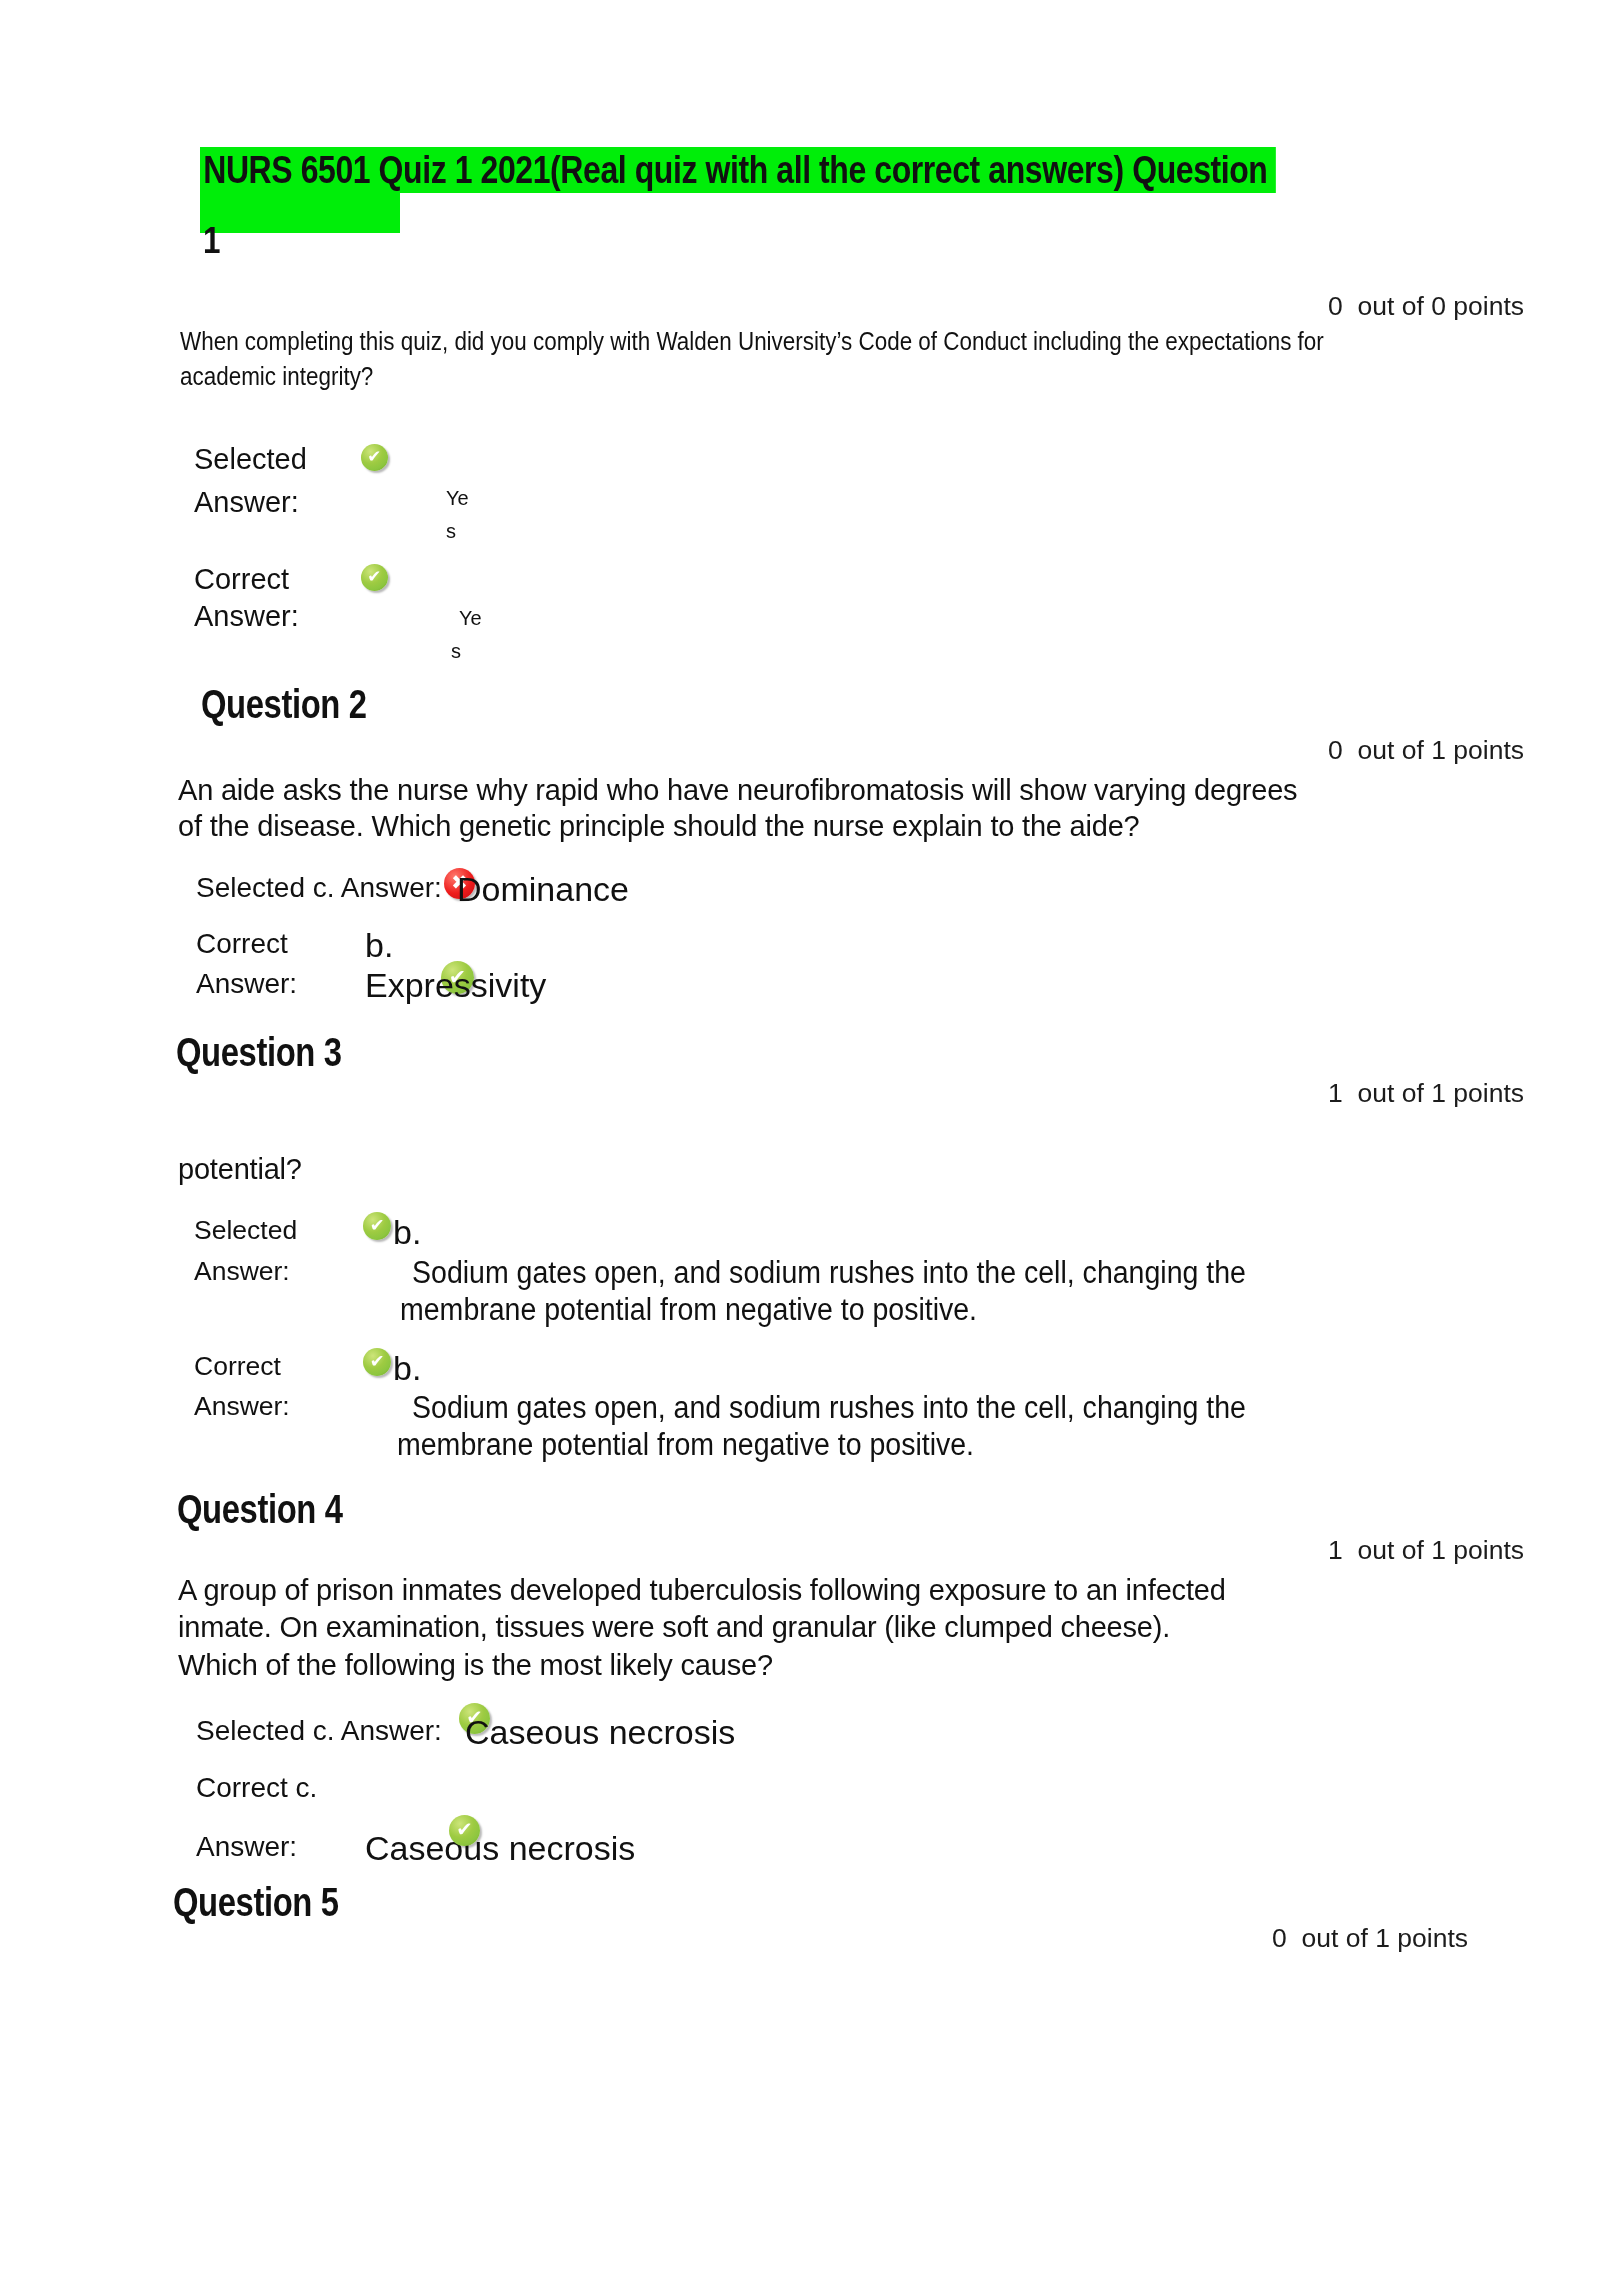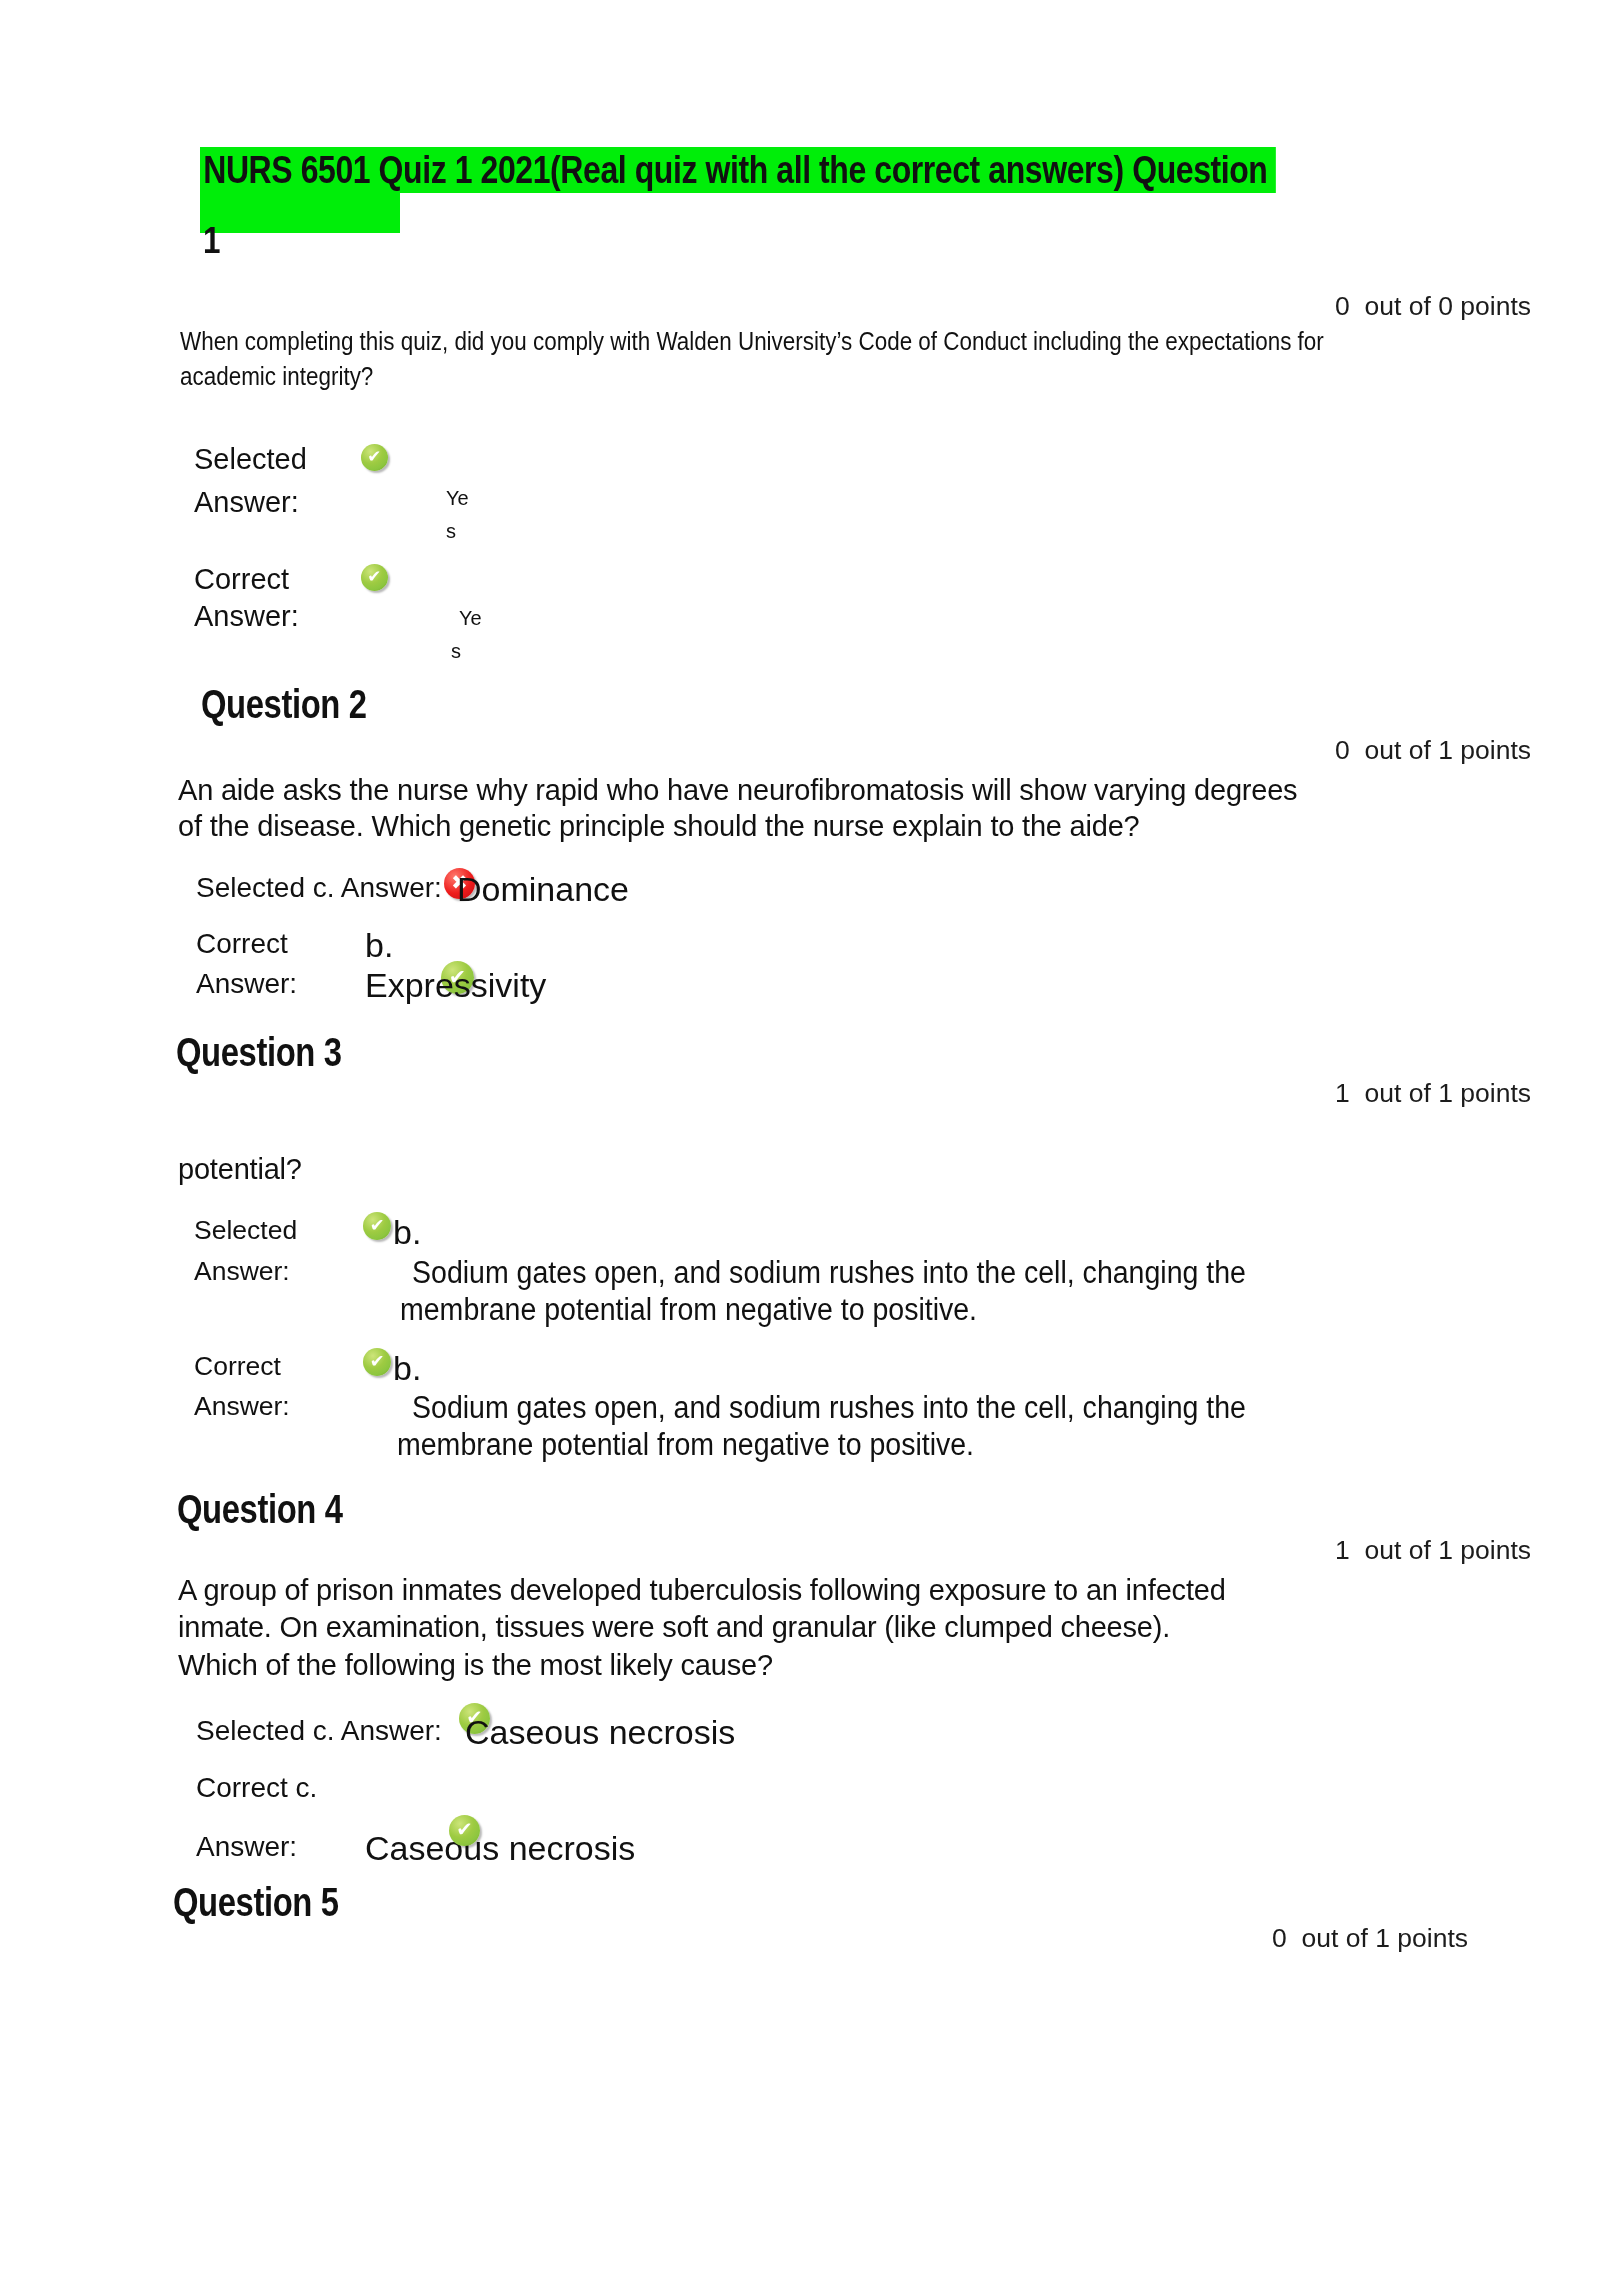--- a/index.html
+++ b/index.html
@@ -33,21 +33,21 @@
   }
 
   
   .qhead{
     font-weight:bold;font-size:41px;letter-spacing:-0.5px;
     transform:scaleX(0.80);transform-origin:left top;
   }
 
   
   .points{
-    left:0;right:113px;text-align:right;
+    left:0;right:120px;text-align:right;
     font-size:26.5px;color:#1c1c1c;
     white-space:pre;
   }
 
   
   .qtext{font-size:29px;letter-spacing:-0.2px;}
   .qtext-sm{
     font-size:25.5px;
     transform:scaleX(0.88);transform-origin:left top;
   }

